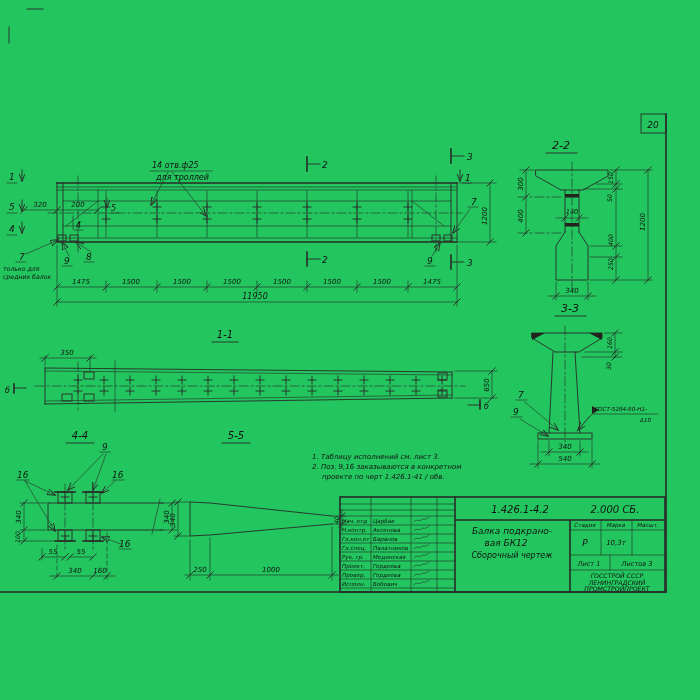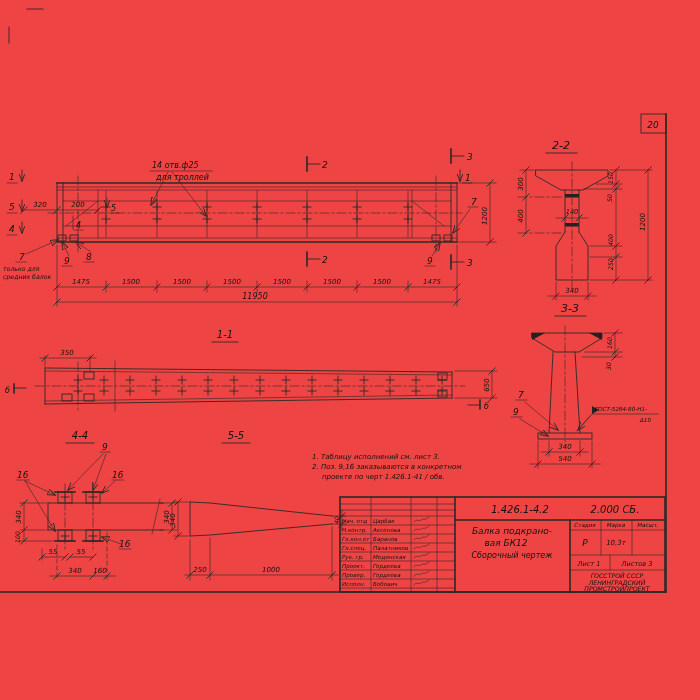--- a/index.html
+++ b/index.html
@@ -1,16 +1,16 @@
 <!DOCTYPE html>
 <html><head>
 <meta charset="utf-8">
 <style>
   html,body{margin:0;padding:0;background:#ffffff;}
-  #sheet{position:relative;width:700px;height:700px;background:#ef4444;overflow:hidden;}
+  #sheet{position:relative;width:700px;height:700px;background:#22c55e;overflow:hidden;}
   svg{position:absolute;left:0;top:0;}
   svg line, svg path, svg rect, svg polyline, svg polygon{stroke:#2a2a28;fill:none;stroke-width:0.9;stroke-linecap:square;}
   svg .fill{fill:#22221f;stroke:none;}
   svg .thk{stroke-width:1.6;}
   svg .thin{stroke-width:0.6;}
   svg .cl{stroke-dasharray:9 3 2 3;stroke-width:0.6;}
   svg .dsh{stroke-dasharray:4 3;stroke-width:0.6;}
   svg text{fill:#141412;stroke:none;font-family:"DejaVu Sans",sans-serif;font-style:italic;}
   .t5{font-size:5.6px}.t6{font-size:6.2px}.t65{font-size:6.6px}.t7{font-size:7px}
   .t8{font-size:8px}.t9{font-size:9px}.t10{font-size:10px}.t11{font-size:11px}

